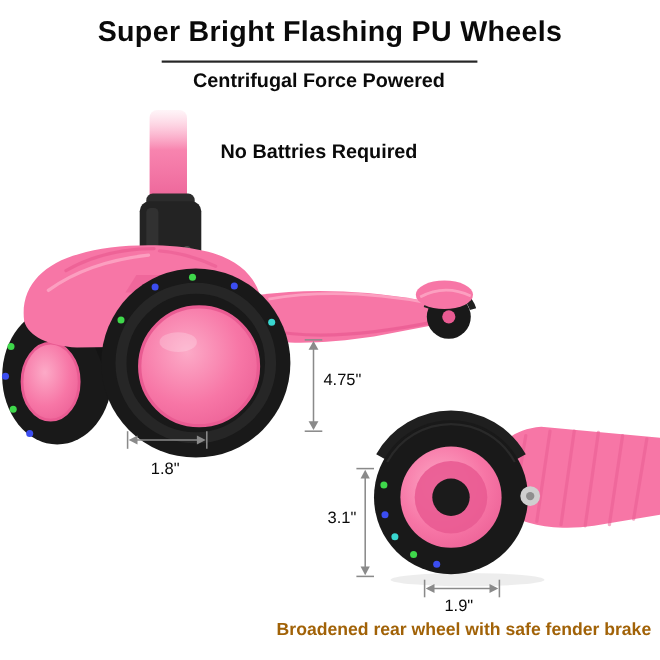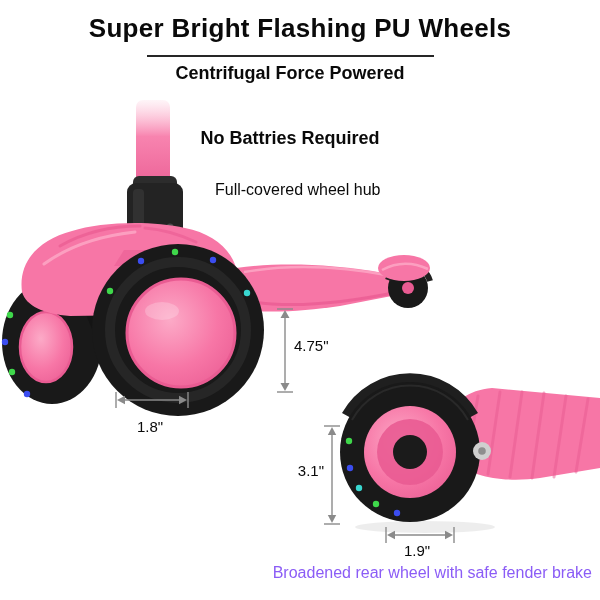--- a/index.html
+++ b/index.html
@@ -16,21 +16,21 @@
   .sub{left:0;width:580px;text-align:center;font-size:18px;font-weight:700;color:#0a0a0a;}
   .sub1{top:63px;}
   .sub2{top:88px;margin-top:40px;}
   .hub-note{left:204px;top:177px;font-size:16px;line-height:26px;color:#0a0a0a;}
   .hub-line1{margin-left:11px;}
   .dim-label{font-size:15px;color:#0a0a0a;white-space:nowrap;}
   .dim-475{left:294px;top:337px;}
   .dim-18{left:137px;top:418px;}
   .dim-31{left:296px;top:462px;width:28px;text-align:right;}
   .dim-19{left:404px;top:542px;}
-  .caption{right:8px;top:564px;font-size:16px;font-weight:400;white-space:nowrap;color:#8b5cf6;}
+  .caption{right:8px;top:564px;font-size:16px;font-weight:700;white-space:nowrap;color:#a16207;}
   svg{display:block;}
 </style>
 </head>
 <body>
 
 <svg class="abs" style="left:0;top:0" width="600" height="600" viewBox="0 0 600 600">
   <defs>
     <linearGradient id="stemGrad" x1="0" y1="0" x2="0" y2="1">
       <stop offset="0" stop-color="var(--pink-light,#fcaac7)" stop-opacity="0.12"></stop>
       <stop offset="0.38" stop-color="var(--pink,#f776a6)" stop-opacity="0.9"></stop>
@@ -187,21 +187,20 @@
 </svg>
 
 <div class="abs title">Super Bright Flashing PU Wheels</div>
 
 <div class="abs rule"></div>
 
 <div class="abs sub sub1">Centrifugal Force Powered</div>
 <div class="abs sub sub2">No Battries Required</div>
 
 <div class="abs hub-note">
-  <div class="hub-line1">Full-covered wheel hub</div>
 </div>
 
 <div class="abs dim-label dim-475">4.75"</div>
 <div class="abs dim-label dim-18">1.8"</div>
 <div class="abs dim-label dim-31">3.1"</div>
 <div class="abs dim-label dim-19">1.9"</div>
 
 <div class="abs caption">Broadened rear wheel with safe fender brake</div>
 
 </body></html>

